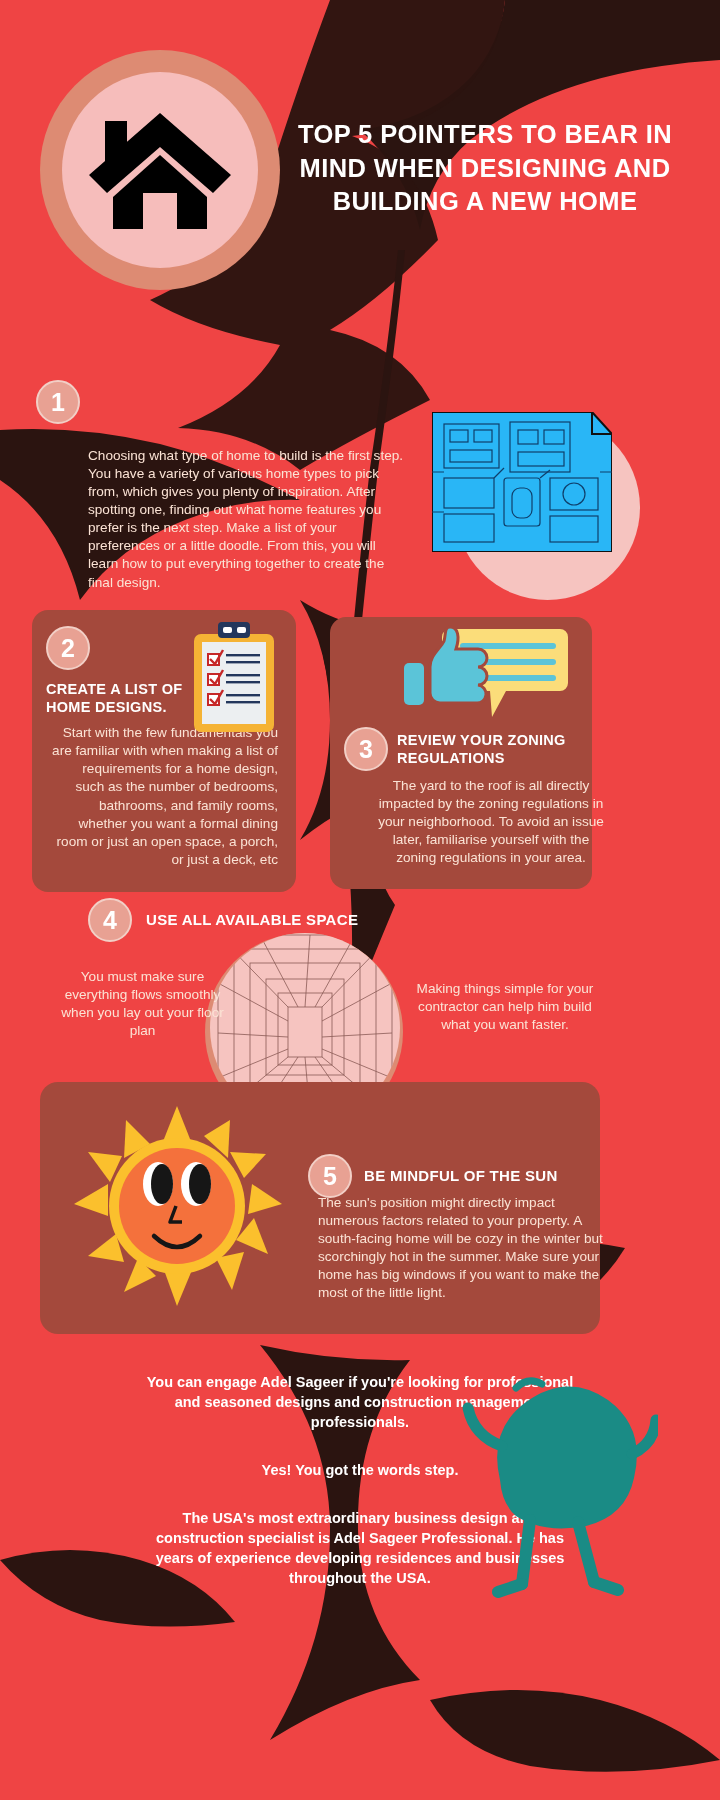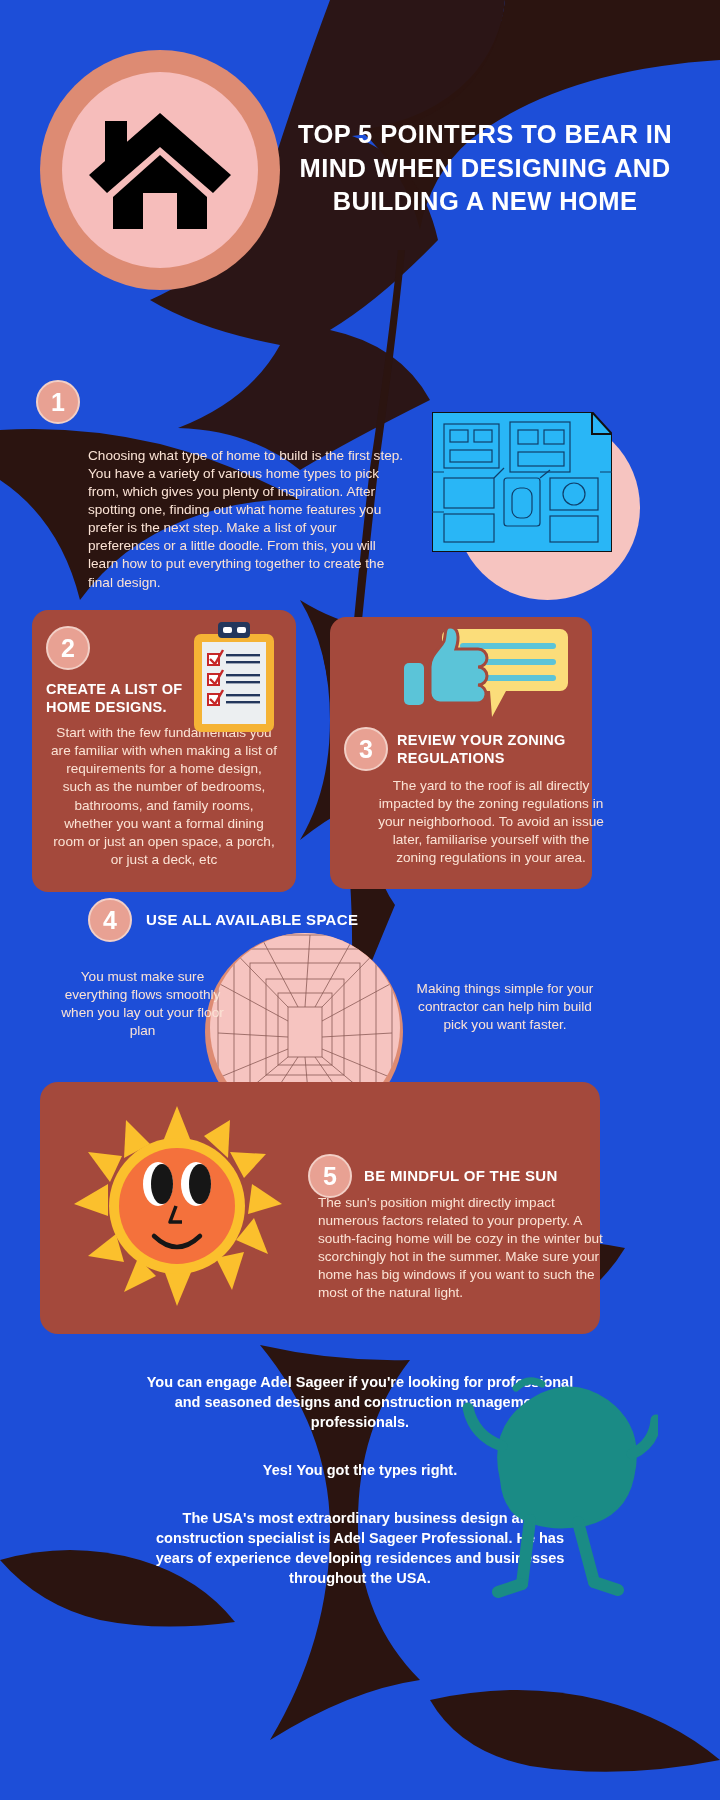--- a/index.html
+++ b/index.html
@@ -4,21 +4,21 @@
 <style>
   * { box-sizing: border-box; margin: 0; padding: 0; }
   html, body {
     width: 720px; height: 1800px;
     font-family: "Liberation Sans", sans-serif;
     overflow: hidden;
   }
   #poster {
     position: relative;
     width: 720px; height: 1800px;
-    background: #1d4ed8;
+    background: #ef4444;
     overflow: hidden;
   }
   .blob-layer { position: absolute; inset: 0; pointer-events: none; }
   .blob-layer svg { display: block; width: 720px; height: 1800px; }
 
   
   #header-house-badge {
     position: absolute; left: 40px; top: 50px;
     width: 240px; height: 240px; border-radius: 50%;
     background: #dd8b73;
@@ -71,21 +71,21 @@
   
   #section-2 {
     position: absolute; left: 32px; top: 610px;
     width: 264px; height: 282px;
     background: #a4493c; border-radius: 16px;
     padding: 16px 14px 10px 14px;
   }
   #s2-top { display: flex; align-items: flex-start; }
   #s2-left { width: 150px; }
   #s2-title { margin-top: 10px; }
-  #s2-body { margin-top: 8px; text-align: center; padding: 0 4px; }
+  #s2-body { margin-top: 8px; text-align: right; padding: 0 4px; }
   #s2-clipboard { position: absolute; right: 20px; top: 10px; width: 84px; height: 114px; }
 
   
   #section-3 {
     position: absolute; left: 330px; top: 617px;
     width: 262px; height: 272px;
     background: #a4493c; border-radius: 16px;
     padding: 10px 14px;
   }
   #s3-thumb { position: absolute; left: 58px; top: 4px; width: 180px; height: 112px; }
@@ -306,21 +306,21 @@
         <rect x="78" y="74" width="34" height="50"></rect>
         <path d="M8 2 L78 74 M182 2 L112 74 M8 182 L78 124 M182 182 L112 124"></path>
         <path d="M50 2 L88 74 M100 2 L95 74 M145 2 L105 74"></path>
         <path d="M8 50 L78 88 M8 100 L78 104 M8 145 L78 116"></path>
         <path d="M182 50 L112 88 M182 100 L112 104 M182 145 L112 116"></path>
         <path d="M50 182 L88 124 M100 182 L95 124 M145 182 L105 124"></path>
       </g>
     </svg>
   </div>
   <div class="body-txt" id="s4-left-txt">You must make sure everything flows smoothly when you lay out your floor plan</div>
-  <div class="body-txt" id="s4-right-txt">Making things simple for your contractor can help him build pick you want faster.</div>
+  <div class="body-txt" id="s4-right-txt">Making things simple for your contractor can help him build what you want faster.</div>
 
   <div id="section-5">
     <svg id="s5-sun" viewBox="0 0 210 200">
       <g fill="#fbc02d">
         <polygon points="105,0 120,38 90,38"></polygon>
         <polygon points="158,14 156,52 132,30"></polygon>
         <polygon points="194,48 172,72 158,46"></polygon>
         <polygon points="210,98 176,108 180,78"></polygon>
         <polygon points="196,148 164,134 182,112"></polygon>
         <polygon points="160,184 144,152 172,146"></polygon>
@@ -337,33 +337,33 @@
       <ellipse cx="124" cy="78" rx="15" ry="22" fill="#ffffff"></ellipse>
       <ellipse cx="90" cy="78" rx="11" ry="20" fill="#161616"></ellipse>
       <ellipse cx="128" cy="78" rx="11" ry="20" fill="#161616"></ellipse>
       <path d="M104 100 L98 116 L110 116" fill="none" stroke="#161616" stroke-width="3.5" stroke-linejoin="round"></path>
       <path d="M82 130 Q105 152 128 130" fill="none" stroke="#161616" stroke-width="4.5" stroke-linecap="round"></path>
     </svg>
     <div id="s5-headrow">
       <div class="num-badge">5</div>
       <div class="sec-head" id="s5-title">BE MINDFUL OF THE SUN</div>
     </div>
-    <div class="body-txt" id="s5-body">The sun's position might directly impact numerous factors related to your property. A south-facing home will be cozy in the winter but scorchingly hot in the summer. Make sure your home has big windows if you want to such the most of the natural light.</div>
+    <div class="body-txt" id="s5-body">The sun's position might directly impact numerous factors related to your property. A south-facing home will be cozy in the winter but scorchingly hot in the summer. Make sure your home has big windows if you want to make the most of the little light.</div>
   </div>
 
   <div id="footer">
     <svg id="footer-character" viewBox="0 0 200 230">
       <path d="M42 110 Q30 60 68 32 Q110 2 150 30 Q188 58 176 108
                Q168 146 128 156 Q86 164 58 146 Q44 134 42 110 Z" fill="#1a8b85"></path>
       <path d="M58 18 Q70 6 84 14" fill="none" stroke="#1a8b85" stroke-width="7" stroke-linecap="round"></path>
       <path d="M72 150 L64 214" fill="none" stroke="#1a8b85" stroke-width="12" stroke-linecap="round"></path>
       <path d="M120 152 L136 212" fill="none" stroke="#1a8b85" stroke-width="12" stroke-linecap="round"></path>
       <path d="M64 214 L40 222" fill="none" stroke="#1a8b85" stroke-width="12" stroke-linecap="round"></path>
       <path d="M136 212 L160 220" fill="none" stroke="#1a8b85" stroke-width="12" stroke-linecap="round"></path>
       <path d="M44 76 Q16 66 10 38" fill="none" stroke="#1a8b85" stroke-width="11" stroke-linecap="round"></path>
       <path d="M174 84 Q196 74 198 50" fill="none" stroke="#1a8b85" stroke-width="11" stroke-linecap="round"></path>
     </svg>
     <div class="foot-p" id="foot-1">You can engage Adel Sageer if you're looking for professional and seasoned designs and construction management professionals.</div>
-    <div class="foot-p" id="foot-2">Yes! You got the types right.</div>
+    <div class="foot-p" id="foot-2">Yes! You got the words step.</div>
     <div class="foot-p" id="foot-3">The USA's most extraordinary business design and construction specialist is Adel Sageer Professional. He has years of experience developing residences and businesses throughout the USA.</div>
   </div>
 
 </div>
 
 </body></html>

